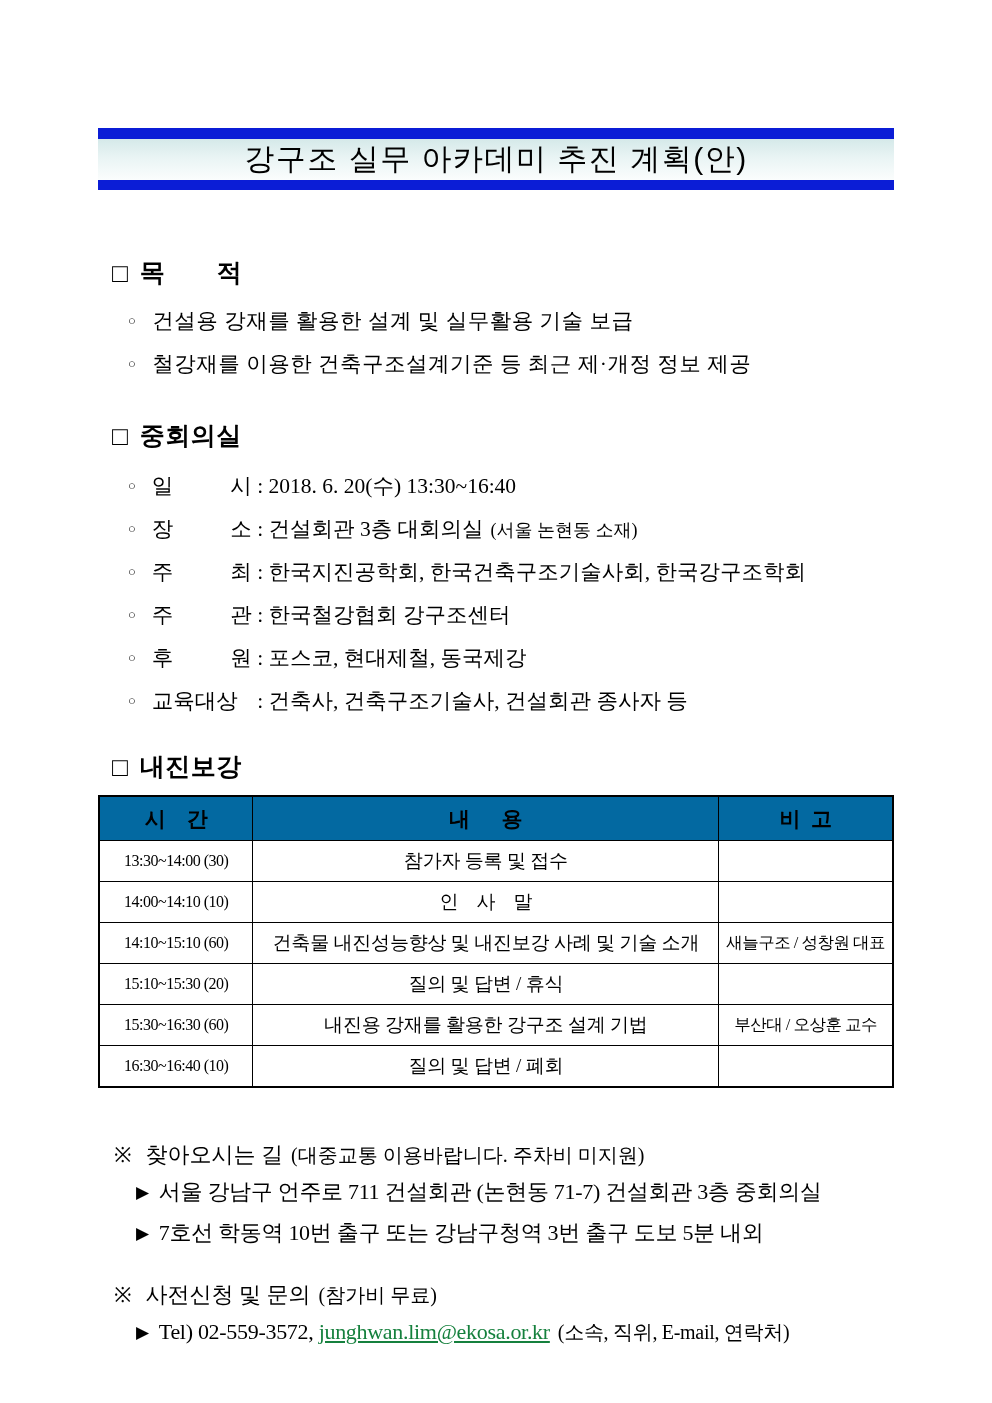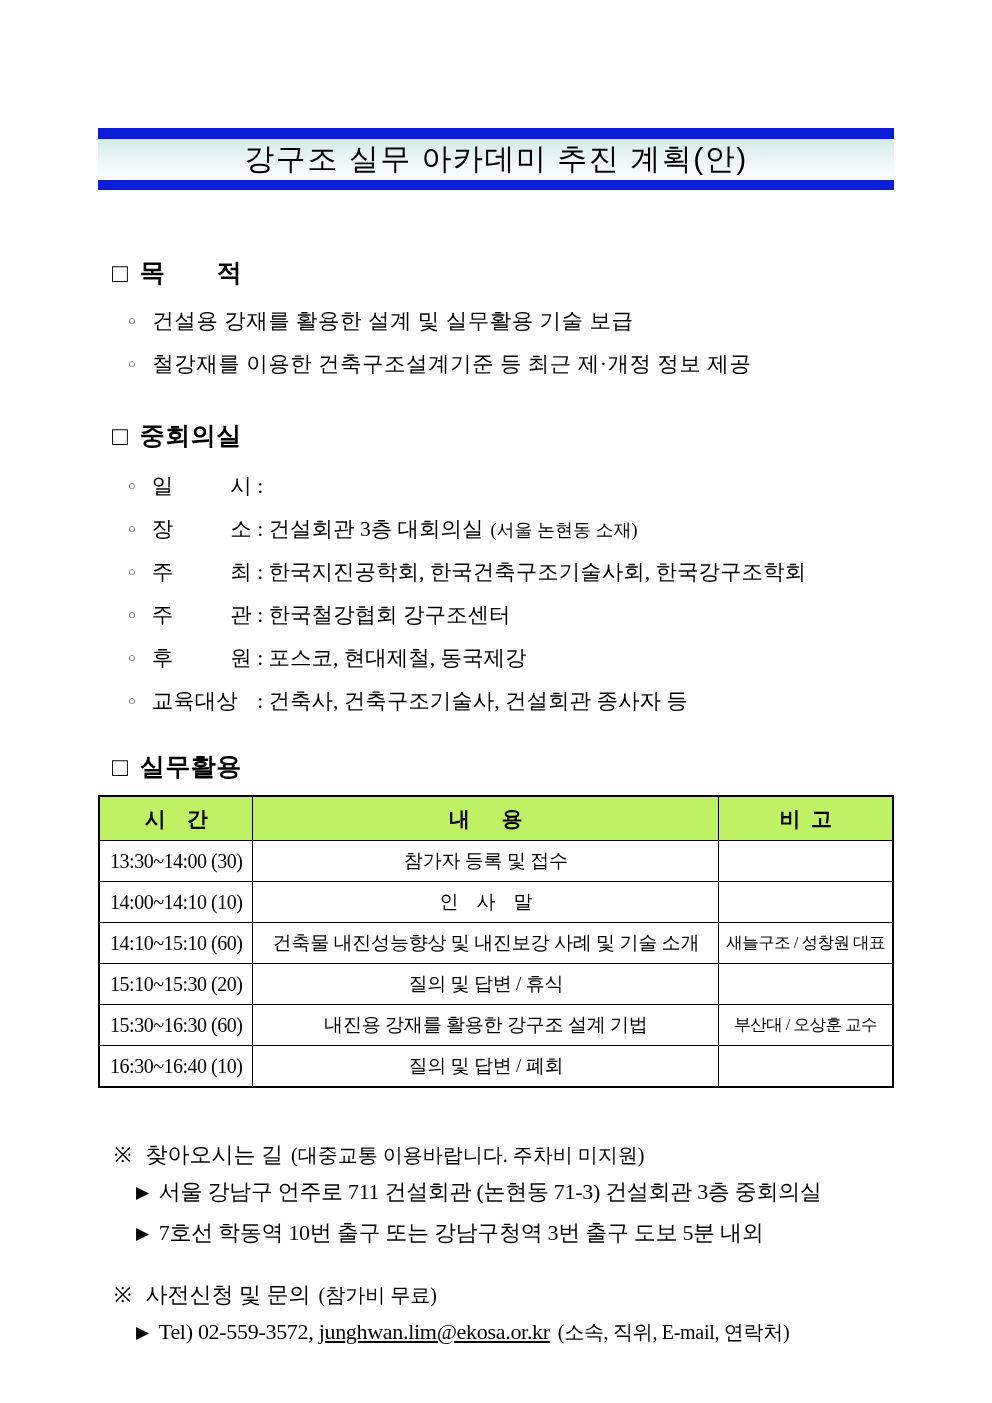--- a/index.html
+++ b/index.html
@@ -67,46 +67,46 @@
     border-collapse: collapse; table-layout: fixed;
     width: 796px; margin-top: 12px;
     border: 2.5px solid #000;
   }
   .sched-table th, .sched-table td {
     border: 1.5px solid #000;
     text-align: center; vertical-align: middle;
     padding: 0 4px; overflow: hidden;
   }
   .sched-table th {
-    background: #bef264; font-weight: bold; font-size: 21px;
+    background: #0369a1; font-weight: bold; font-size: 21px;
     height: 43px; white-space: pre;
   }
   .sched-table td { height: 40px; }
   .col-time  { width: 152px; }
   .col-desc  { width: 460px; }
   .col-note  { width: 172px; }
-  td.cell-time { font-size: 20px; letter-spacing: -0.5px; white-space: nowrap; margin-top: 40px; }
+  td.cell-time { font-size: 16px; letter-spacing: -0.5px; white-space: nowrap; margin-top: 40px; }
   td.cell-desc { font-size: 19px; white-space: pre; letter-spacing: -0.2px; }
   td.cell-note { font-size: 16.5px; letter-spacing: -0.5px; }
 
   
   .note-sec { margin-left: 16px; }
   .note-head {
     display: flex; align-items: baseline;
     font-size: 22px; line-height: 34px;
   }
   .note-marker { margin-right: 14px; font-size: 21px; }
   .note-small { font-size: 20px; margin-left: 8px; }
   .arrow-line {
     display: flex; align-items: baseline;
     font-size: 22px; line-height: 39px;
     margin-left: 22px; letter-spacing: -0.3px;
   }
   .arrow-icon { font-size: 17px; margin-right: 10px; position: relative; top: -1px; }
-  .email-link { color: #000000; text-decoration: underline; }
+  .email-link { color: #15803d; text-decoration: underline; }
   .tel-text { white-space: pre; }
   .mt-directions { margin-top: 50px; }
   .mt-apply { margin-top: 24px; }
   .mt-purpose { margin-top: 66px; }
   .mt-overview { margin-top: 32px; }
   .mt-schedule { margin-top: 26px; }
 </style>
 </head>
 <body>
 
@@ -133,20 +133,21 @@
 
   <div class="sec-heading mt-overview">
     <span class="sec-marker">□</span>
     <span class="sec-title-plain">중회의실</span>
   </div>
   <div class="ov-items">
     <div class="ov-line">
       <span class="circle-icon">○</span>
       <span class="ov-label">일 시</span>
       <span class="ov-sep"> : </span>
+      <span>2018. 6. 20(수) 13:30~16:40</span>
     </div>
     <div class="ov-line">
       <span class="circle-icon">○</span>
       <span class="ov-label">장 소</span>
       <span class="ov-sep"> : </span>
       <span>건설회관 3층 대회의실</span>
       <span class="ov-note">(서울 논현동 소재)</span>
     </div>
     <div class="ov-line">
       <span class="circle-icon">○</span>
@@ -169,21 +170,21 @@
     <div class="ov-line">
       <span class="circle-icon">○</span>
       <span class="ov-label">교육대상</span>
       <span class="ov-sep"> : </span>
       <span>건축사, 건축구조기술사, 건설회관 종사자 등</span>
     </div>
   </div>
 
   <div class="sec-heading mt-schedule">
     <span class="sec-marker">□</span>
-    <span class="sec-title-plain">실무활용</span>
+    <span class="sec-title-plain">내진보강</span>
   </div>
   <table class="sched-table">
     <colgroup>
       <col class="col-time">
         <col class="col-desc">
         <col class="col-note">
     </colgroup>
     <thead>
       <tr>
         <th>시    간</th>
@@ -226,21 +227,21 @@
   </table>
 
   <div class="note-sec mt-directions">
     <div class="note-head">
       <span class="note-marker">※</span>
       <span>찾아오시는 길</span>
       <span class="note-small">(대중교통 이용바랍니다. 주차비 미지원)</span>
     </div>
     <div class="arrow-line">
       <span class="arrow-icon">▶</span>
-      <span>서울 강남구 언주로 711 건설회관 (논현동 71-3) 건설회관 3층 중회의실</span>
+      <span>서울 강남구 언주로 711 건설회관 (논현동 71-7) 건설회관 3층 중회의실</span>
     </div>
     <div class="arrow-line">
       <span class="arrow-icon">▶</span>
       <span>7호선 학동역 10번 출구 또는 강남구청역 3번 출구 도보 5분 내외</span>
     </div>
   </div>
 
   <div class="note-sec mt-apply">
     <div class="note-head">
       <span class="note-marker">※</span>

